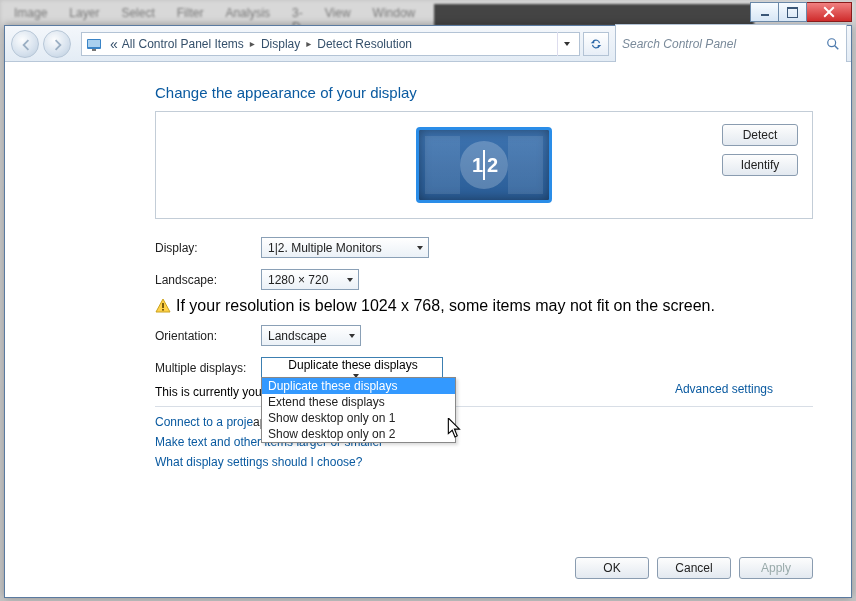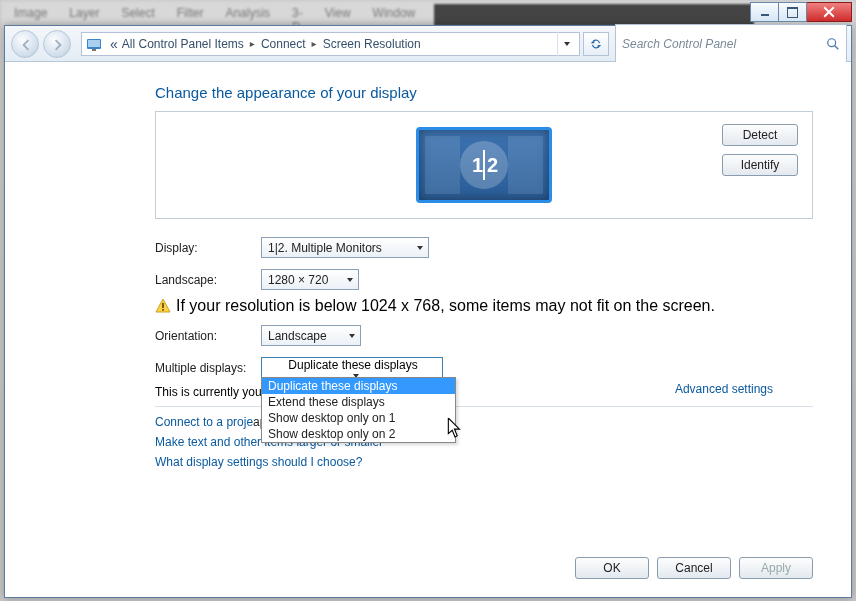--- a/index.html
+++ b/index.html
@@ -121,23 +121,23 @@
     </div>
     <div class="addr-field">
       <svg class="addr-icon" viewBox="0 0 16 16">
           <rect x="1" y="3" width="14" height="10" rx="1" fill="#3a84c7"></rect>
           <rect x="2" y="4" width="12" height="7" fill="#a9d0ef"></rect>
           <rect x="6" y="13" width="4" height="2" fill="#777"></rect>
         </svg>
       <span class="addr-chev">«</span>
       <span class="addr-seg">All Control Panel Items</span>
       <span class="addr-arrow">▸</span>
-      <span class="addr-seg">Connect</span>
+      <span class="addr-seg">Display</span>
       <span class="addr-arrow">▸</span>
-      <span class="addr-seg">Screen Resolution</span>
+      <span class="addr-seg">Detect Resolution</span>
       <span style="flex:1"></span>
       <div class="addr-dd">
           <svg viewBox="0 0 8 8">
             <path d="M1 2 L4 6 L7 2 Z"></path>
           </svg>
         </div>
     </div>
     <div class="refresh">
       <svg viewBox="0 0 16 16">
           <path d="M6 3 L2 7 L6 7 Z" fill="#2a66a6"></path>

